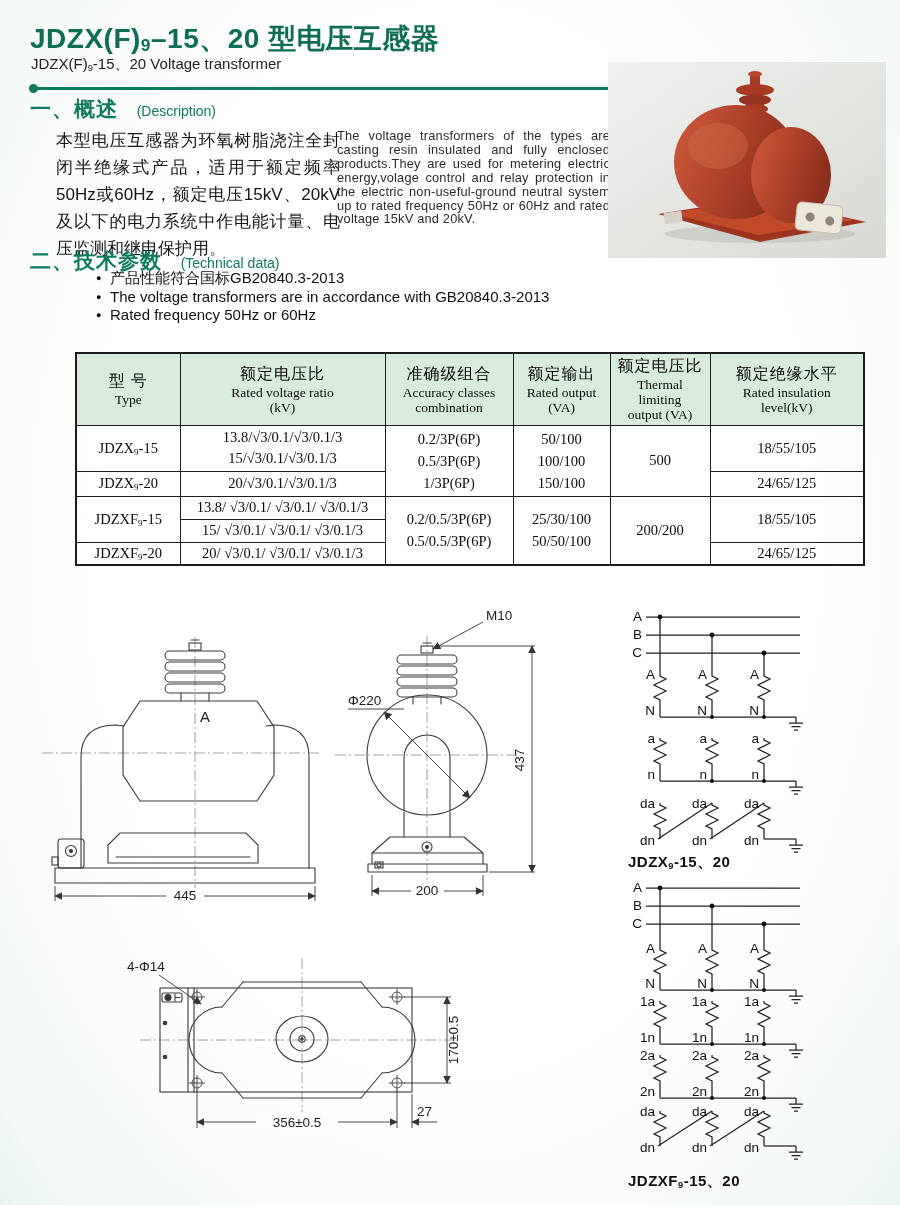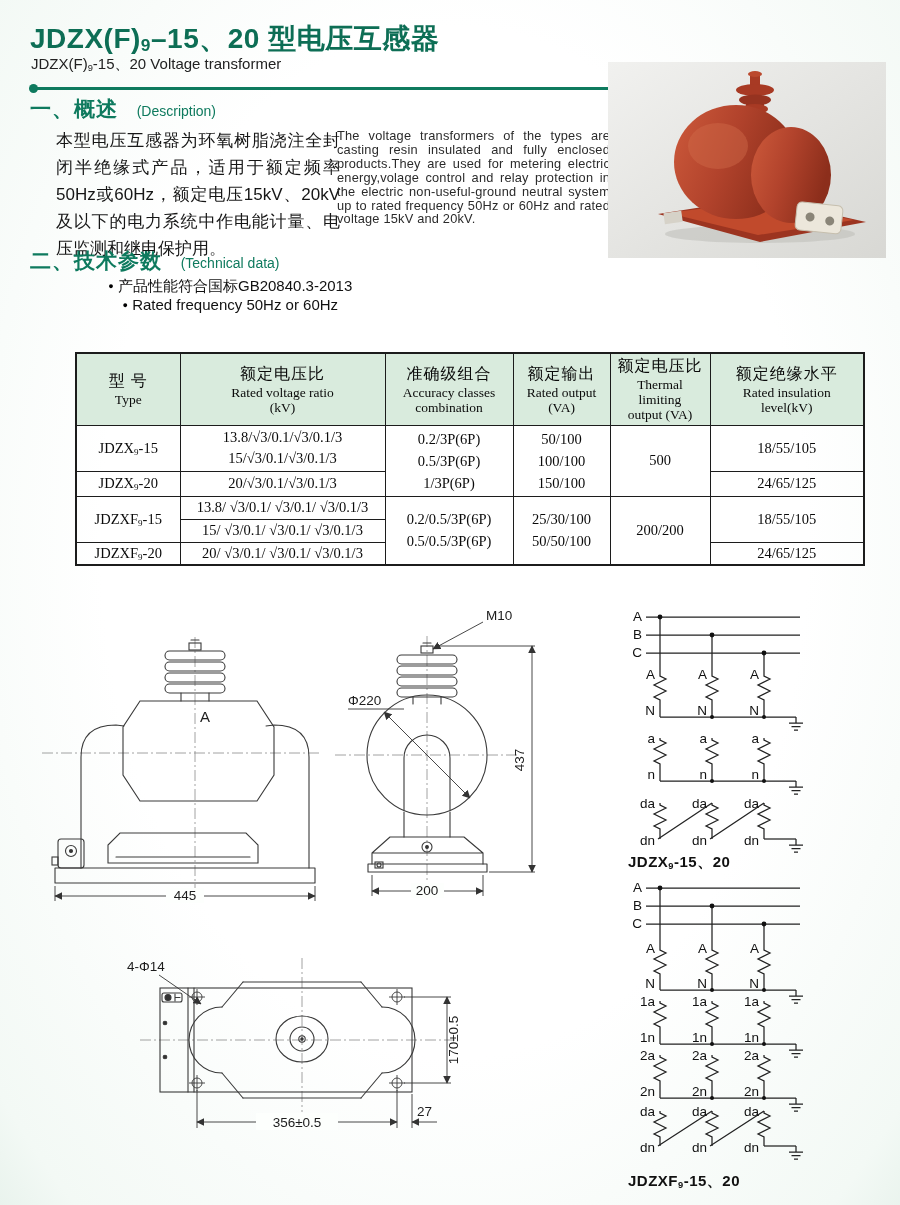--- a/index.html
+++ b/index.html
@@ -14,21 +14,21 @@
   .title-rule{left:30px;top:87px;width:845px;height:3px;background:#0e7a5e;border-radius:2px;}
   .title-rule .dot{position:absolute;left:-1px;top:-3px;width:9px;height:9px;border-radius:50%;background:#0e7a5e;}
   
   .sec-h{margin:0;color:#0e7a5e;white-space:nowrap;}
   .sec-h .cn{font-size:21px;font-weight:bold;letter-spacing:1px;}
   .sec-h .en{font-size:14px;font-weight:normal;margin-left:12px;}
   
   .desc-cn{left:56px;top:127px;width:284px;font-size:17px;line-height:27px;text-align:justify;color:#161616;}
   .desc-en{left:337px;top:129px;width:273px;font-size:12.8px;line-height:13.9px;text-align:justify;color:#2b2b2b;letter-spacing:.2px;}
   
-  .bullets{left:96px;top:269px;margin:8px;padding:0;list-style:none;font-size:15px;line-height:18.6px;color:#111;text-align:center;}
+  .bullets{left:96px;top:269px;margin:0;padding:0;list-style:none;font-size:15px;line-height:18.6px;color:#111;}
   .bullets .b{display:inline-block;width:14px;font-size:9px;vertical-align:2px;color:#000;}
   
   .spec-table{left:75px;top:352px;border-collapse:collapse;table-layout:fixed;width:788px;
               font-family:"Liberation Serif",serif;color:#0a0a0a;border:2px solid #1c1c1c;}
   .spec-table th,.spec-table td{border:1px solid #1c1c1c;text-align:center;vertical-align:middle;padding:0 3px;}
   .spec-table th{background:#d9ebdd;font-weight:normal;}
   .th-l1{font-size:16px;letter-spacing:1px;}
   .th-l2{font-size:13.5px;line-height:15px;}
   .spec-table td{font-size:14.5px;}
   .r-h1{height:72px;} .r-h2{height:46px;} .r-h3{height:25px;} .r-h4{height:23px;}
@@ -111,20 +111,21 @@
       </g>
     </g>
   </svg>
 
   <h2 class="abs sec-h" style="left:30px;top:246px">
     <span class="cn">二、技术参数</span>
     <span class="en">(Technical data)</span>
   </h2>
   <ul class="abs bullets">
     <li><span class="b">●</span><span>产品性能符合国标GB20840.3-2013</span></li>
+    <li><span class="b">●</span><span>The voltage transformers are in accordance with GB20840.3-2013</span></li>
     <li><span class="b">●</span><span>Rated frequency 50Hz or 60Hz</span></li>
   </ul>
 
   <table class="abs spec-table">
     <colgroup>
         <col style="width:104px">
         <col style="width:205px">
         <col style="width:128px">
         <col style="width:97px">
         <col style="width:100px">

